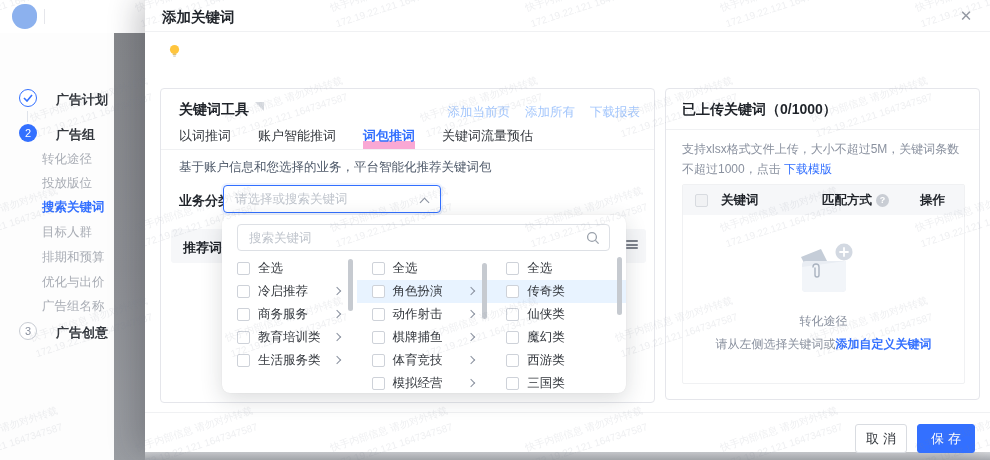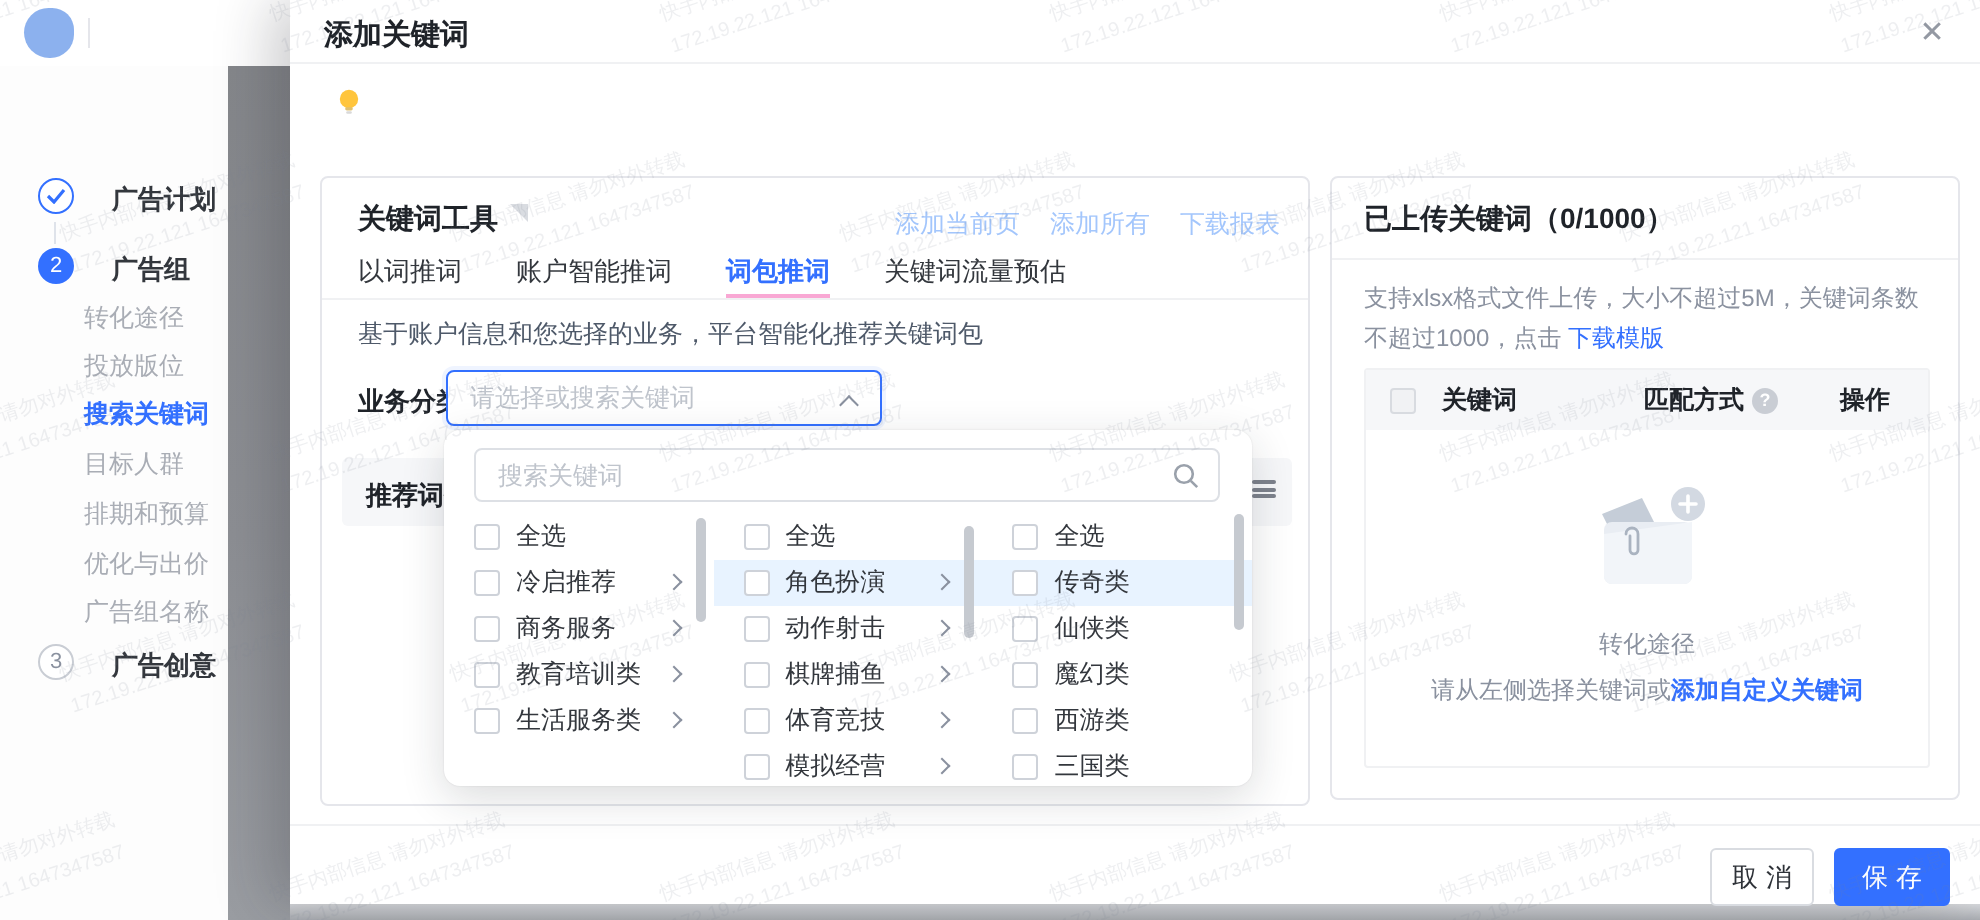--- a/index.html
+++ b/index.html
@@ -45,21 +45,21 @@
   .card-left { left:15px; top:88px; width:495px; height:315px; }
   .card-right { left:520px; top:88px; width:315px; height:312px; }
 
   
   .tool-title { position:absolute; left:18px; top:12px; font-size:14px; font-weight:bold; color:#1f2329; }
   .title-mark { position:absolute; left:94px; top:13px; width:0; height:0; border-left:9px solid transparent; border-top:9px solid #d9dce1; }
   .tool-links { position:absolute; right:14px; top:15px; display:flex; gap:15px; }
   .tool-link { font-size:12.5px; color:#a3c6fc; cursor:pointer; white-space:nowrap; }
   .tabs { position:absolute; left:0; top:38px; width:100%; height:23px; border-bottom:1px solid #f0f1f3; display:flex; gap:27px; padding-left:18px; }
   .tab { font-size:13px; color:#33373d; padding-bottom:8px; cursor:pointer; white-space:nowrap; }
-  .tab.active { color:#3370ff; font-weight:bold; border-bottom:2px solid #f9a8d4; }
+  .tab.active { color:#3370ff; font-weight:bold; border-bottom:8px solid #f9a8d4; }
   .tool-desc { position:absolute; left:18px; top:70px; font-size:12.5px; color:#4e5969; }
   .form-label { position:absolute; left:18px; top:103px; font-size:13px; font-weight:bold; color:#1f2329; }
   .select-box { position:absolute; left:62px; top:96px; width:218px; height:28px; border:1px solid #3370ff; border-radius:4px;
     box-shadow:0 0 0 2px rgba(51,112,255,.08); background:#fff; }
   .select-box input { position:absolute; left:0; top:0; width:190px; height:26px; border:0; outline:0; padding:0 0 0 11px;
     font-size:12.5px; color:#333; background:transparent; font-family:inherit; }
   .select-box input::placeholder { color:#bfc4cc; }
   .select-caret { position:absolute; right:11px; top:11px; width:8px; height:8px; }
   .select-caret:before { content:""; position:absolute; left:0; top:2px; width:6px; height:6px;
     border-left:1.5px solid #8a919f; border-top:1.5px solid #8a919f; transform:rotate(45deg); }

